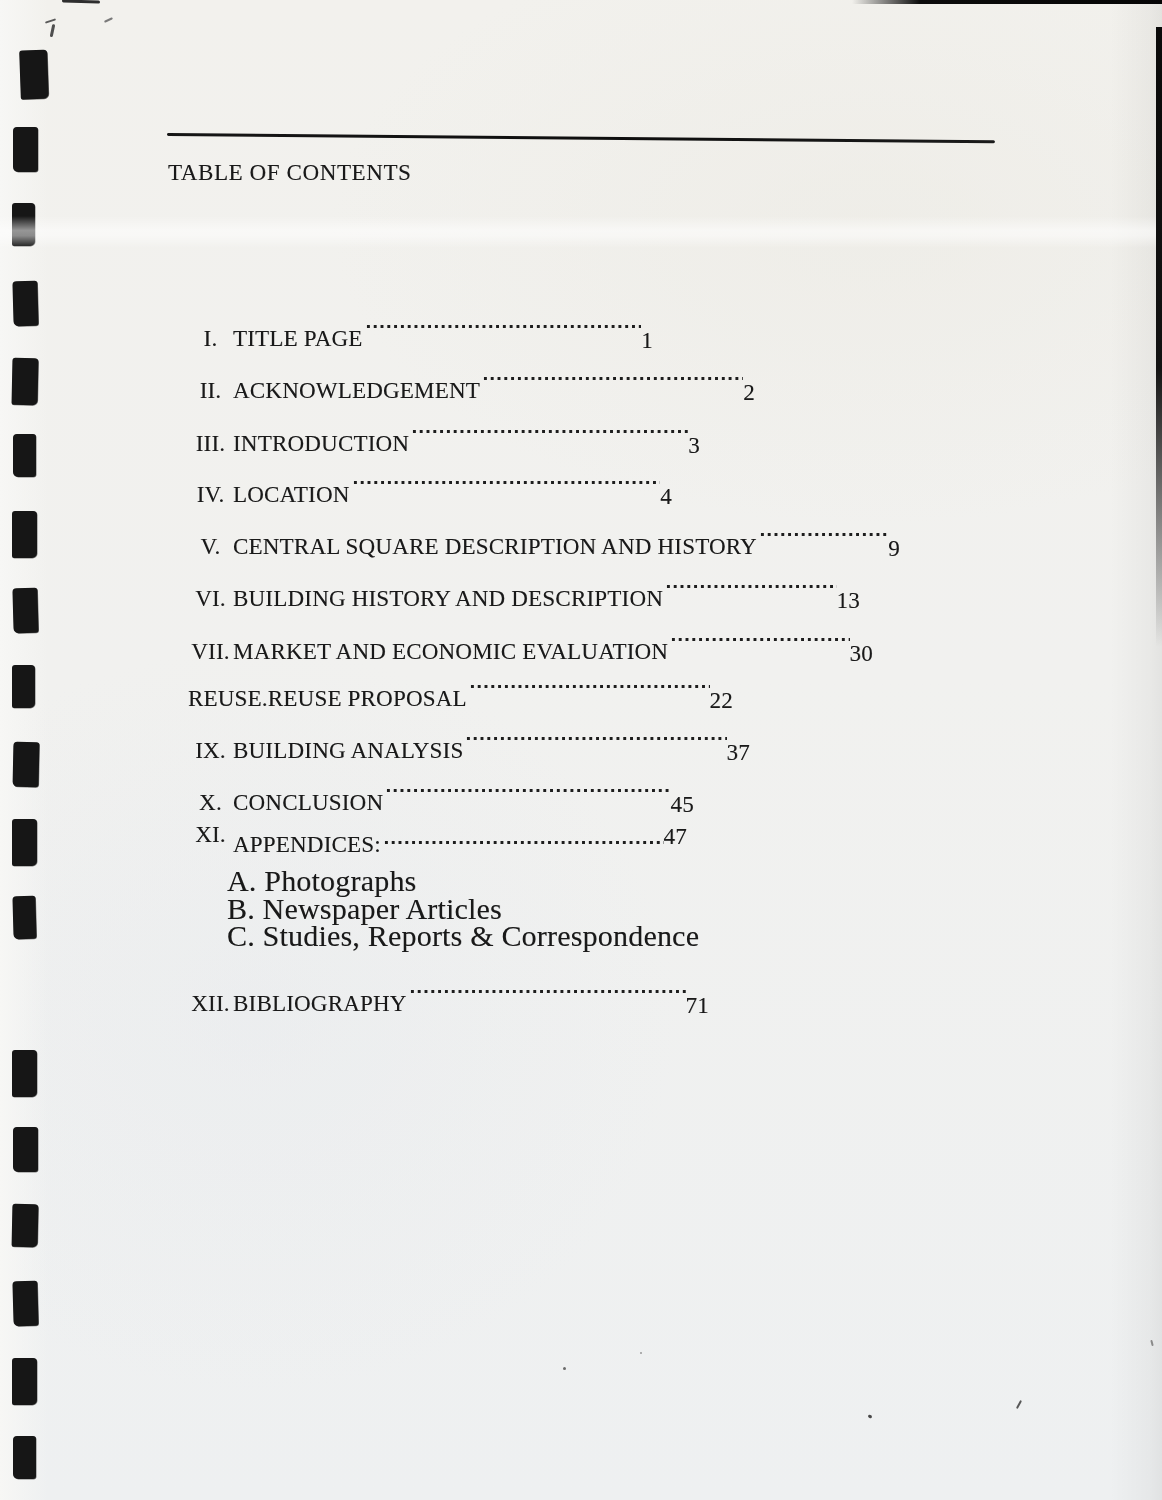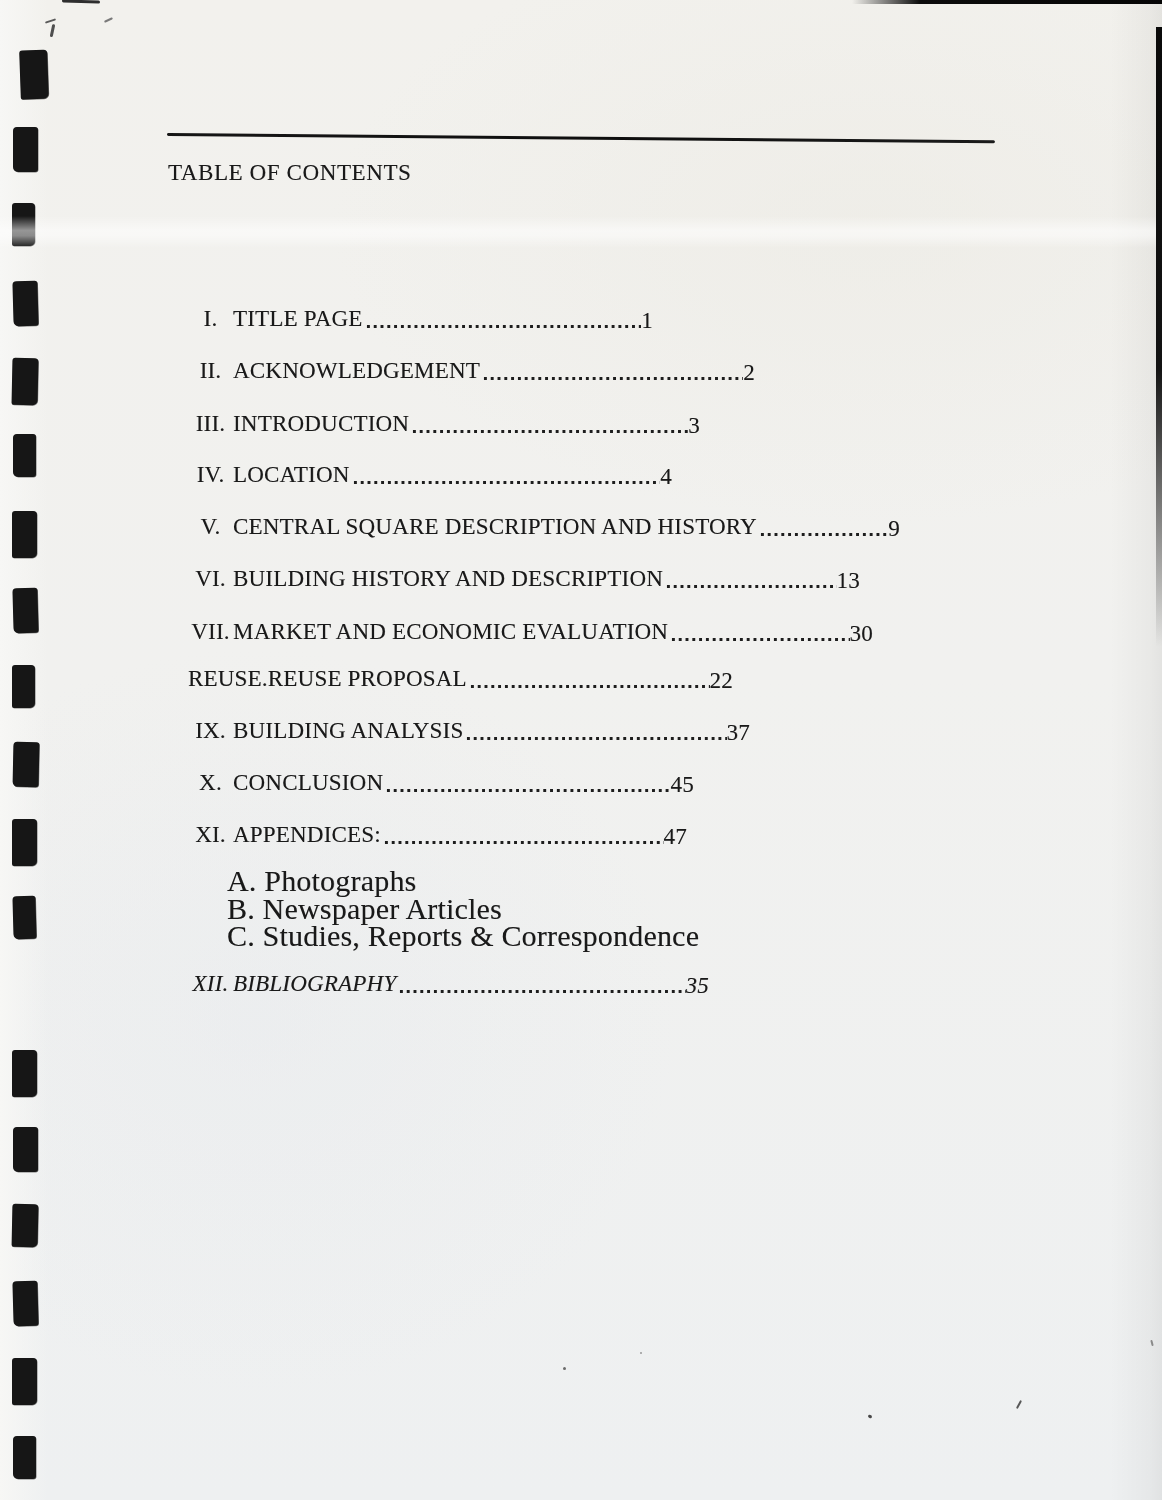--- a/index.html
+++ b/index.html
@@ -33,40 +33,40 @@
     background:linear-gradient(180deg,rgba(255,255,255,0),rgba(255,255,255,0.55) 45%,rgba(255,255,255,0.5) 62%,rgba(255,255,255,0));
     pointer-events:none;
   }
 
   
   .toc-row{
     position:absolute;left:188px;display:flex;align-items:baseline;
     height:30px;line-height:30px;font-size:23px;letter-spacing:0.2px;
   }
   .toc-row .num{flex:0 0 45px;text-align:center;white-space:nowrap;}
-  .toc-row .ttl{flex:0 0 auto;white-space:nowrap;}
+  .toc-row .ttl{flex:0 0 auto;white-space:nowrap;margin-top:20px;}
   .toc-row .dots{
     flex:1 1 auto;align-self:stretch;margin-left:2px;min-width:14px;
     background-image:radial-gradient(circle at 3.4px 22.5px,#1d1d1d 1.5px,rgba(0,0,0,0) 1.95px);
     background-size:6.8px 30px;background-repeat:repeat-x;
   }
   .toc-row .pg{flex:0 0 auto;position:relative;top:2px;white-space:nowrap;}
 
   .r1 {top:304px;width:465px;}
   .r2 {top:356px;width:567px;}
   .r3 {top:409px;width:512px;}
   .r4 {top:460px;width:484px;}
   .r5 {top:512px;width:712px;}
   .r6 {top:564px;width:672px;}
   .r7 {top:617px;width:685px;}
   .r8 {top:664px;width:545px;}
   .r9 {top:716px;width:562px;}
   .r10{top:768px;width:506px;}
-  .r11{top:820px;width:499px;}
-  .r12{top:969px;width:521px;font-style:italic;}
+  .r11{top:820px;width:499px;align-items:center;}
+  .r12{top:969px;width:521px;}
 
   
   #appendix{
     position:absolute;left:227px;top:867px;font-size:30px;line-height:27.5px;
     letter-spacing:0.2px;white-space:nowrap;
   }
 
   
   #binding-strip{position:absolute;left:0;top:0;width:60px;height:1500px;}
   .bm{
@@ -193,21 +193,21 @@
 <div id="appendix" class="txt">
   <div>A. Photographs</div>
   <div>B. Newspaper Articles</div>
   <div>C. Studies, Reports &amp; Correspondence</div>
 </div>
 
 <div class="toc-row txt r12">
   <span class="num">XII.</span>
   <span class="ttl">BIBLIOGRAPHY</span>
   <span class="dots"></span>
-  <span class="pg">35</span>
+  <span class="pg">71</span>
 </div>
 
 <div class="artifact" id="edge-top-right"></div>
 <div class="artifact" id="edge-right"></div>
 <div class="artifact" id="edge-top-left"></div>
 <div class="artifact" id="pen-mark-1"></div>
 <div class="artifact" id="pen-mark-2"></div>
 <div class="artifact" id="pen-mark-3"></div>
 <div class="artifact" id="speck-a"></div>
 <div class="artifact" id="speck-b"></div>

